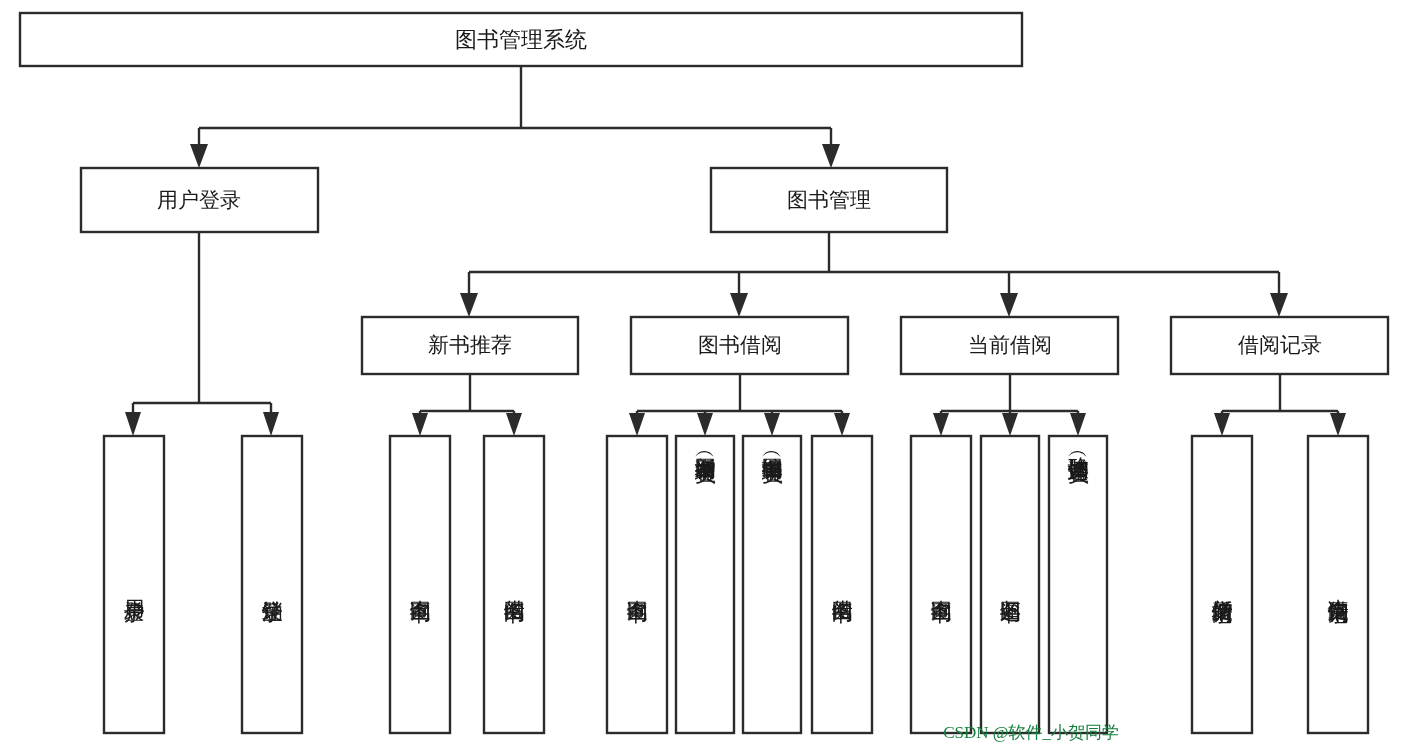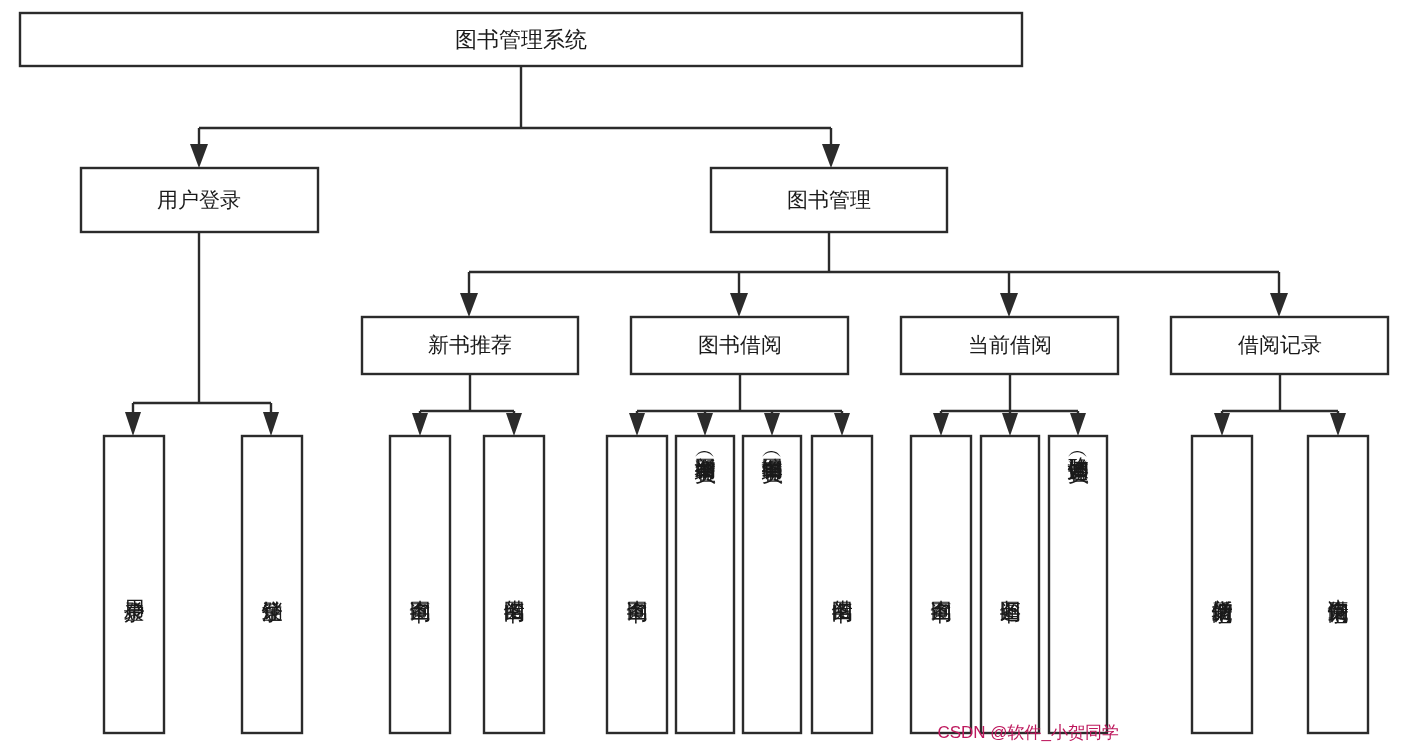--- a/index.html
+++ b/index.html
@@ -68,23 +68,23 @@
     line-height: 1.06;
     color: #1a1a1a;
     letter-spacing: 1px;
     white-space: nowrap;
     text-align: center;
   }
   .watermark {
     position: absolute;
     right: 8px;
     bottom: 3px;
-    font-family: Liberation Sans, sans-serif;
+    font-family: Liberation Serif, serif;
     font-size: 17px;
-    color: #be185d;
+    color: #15803d;
     white-space: nowrap;
     pointer-events: none;
   }
 </style>
 </head>
 <body>
 
 <div id="diagram-root">
 
   <svg class="diagram-canvas" viewBox="0 0 1405 747" xmlns="http://www.w3.org/2000/svg">

